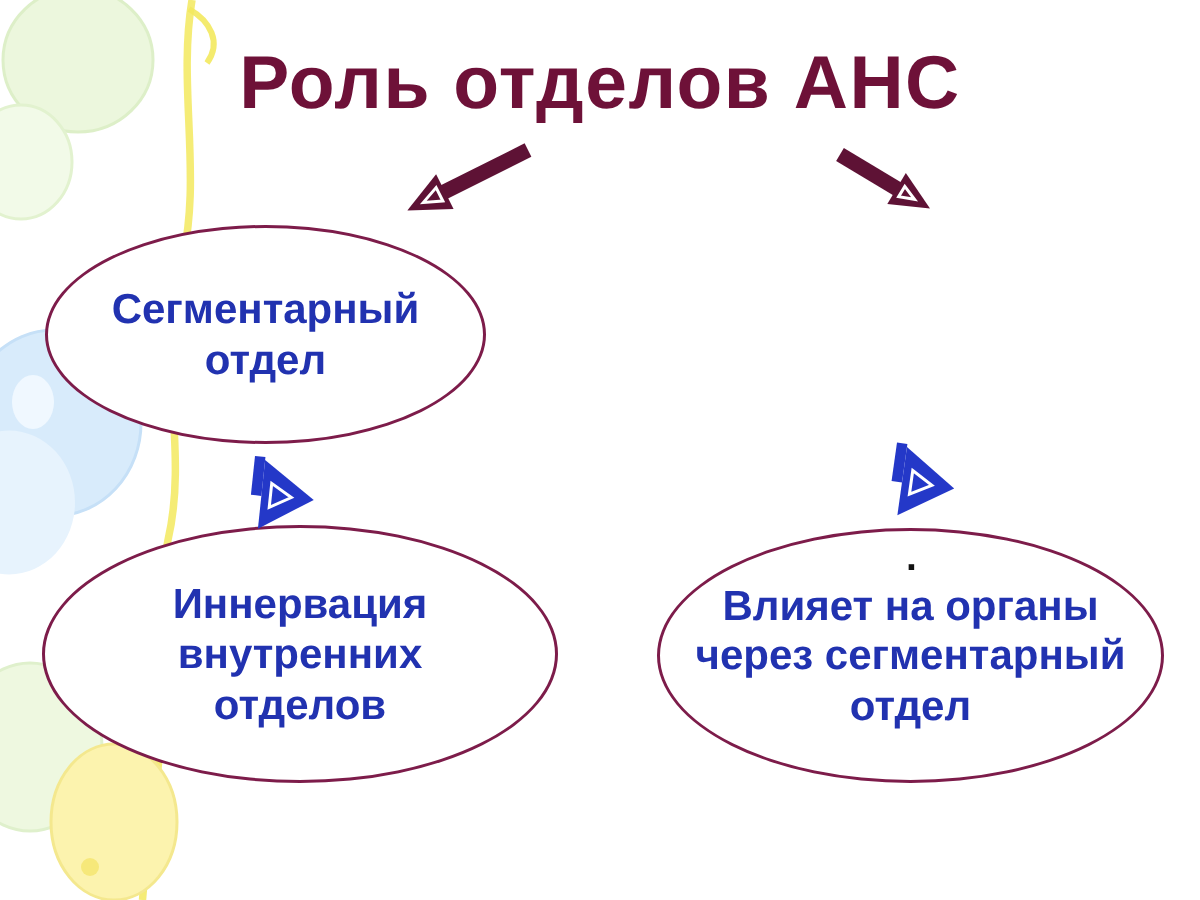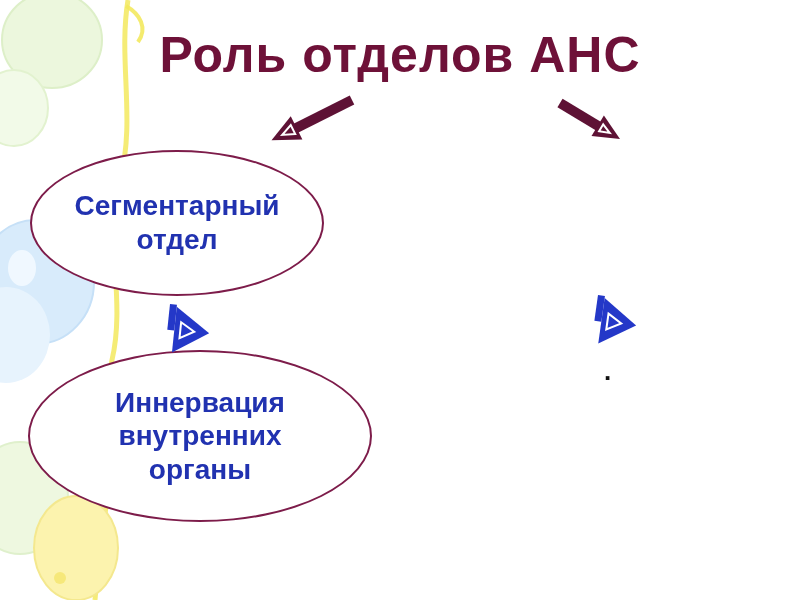--- a/index.html
+++ b/index.html
@@ -81,19 +81,22 @@
       <polygon points="13,17 27,25 13,33" fill="none" stroke="#ffffff" stroke-width="2"></polygon>
     </g>
   </svg>
 
   <div class="ellipse n1">
     <span class="node-text">Сегментарный отдел</span>
   </div>
 
 
   <div class="ellipse n3">
-    <span class="node-text">Иннервация внутренних органы</span>
+    <span class="node-text">Иннервация внутренних отделов</span>
   </div>
 
+  <div class="ellipse n4">
+    <span class="node-text">Влияет на органы через сегментарный отдел</span>
+  </div>
 
   <span class="stray-dot">.</span>
 
 </div>
 
 </body></html>

